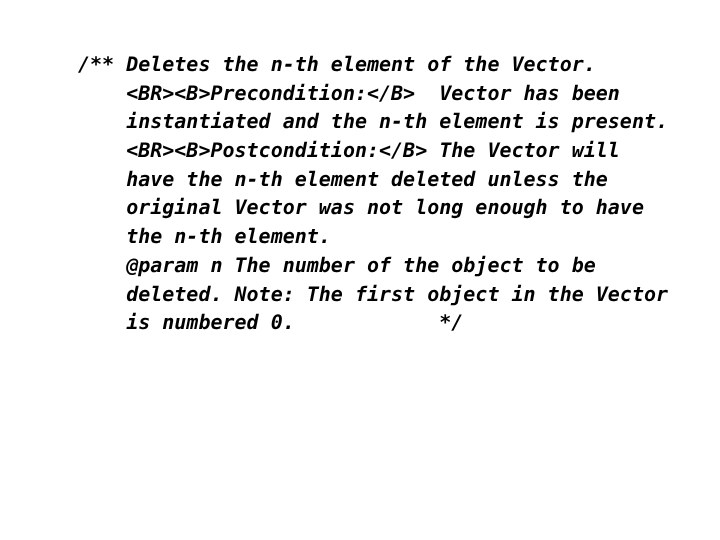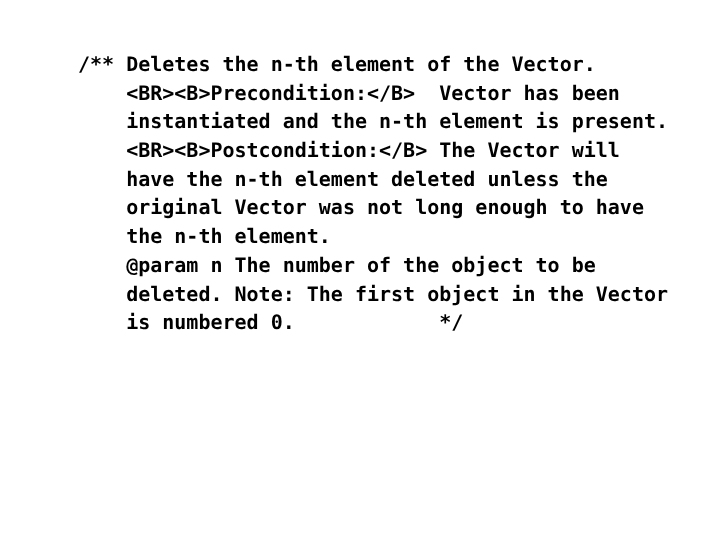--- a/index.html
+++ b/index.html
@@ -37,20 +37,21 @@
     -webkit-font-smoothing: none;
     font-smooth: never;
     text-rendering: geometricPrecision;
   }
 
   .code-line {
     display: block;
     white-space: pre;
     height: 28.7px;
     color: #000000;
+    font-style: italic;
   }
 </style>
 </head>
 <body>
 
 <div id="slide">
 
   <pre id="code-block"><code class="code-line">/** Deletes the n-th element of the Vector.</code><code class="code-line">    &lt;BR&gt;&lt;B&gt;Precondition:&lt;/B&gt;  Vector has been</code><code class="code-line">    instantiated and the n-th element is present.</code><code class="code-line">    &lt;BR&gt;&lt;B&gt;Postcondition:&lt;/B&gt; The Vector will</code><code class="code-line">    have the n-th element deleted unless the</code><code class="code-line">    original Vector was not long enough to have</code><code class="code-line">    the n-th element.</code><code class="code-line">    @param n The number of the object to be</code><code class="code-line">    deleted. Note: The first object in the Vector</code><code class="code-line">    is numbered 0.            */</code></pre>
 
 </div>

